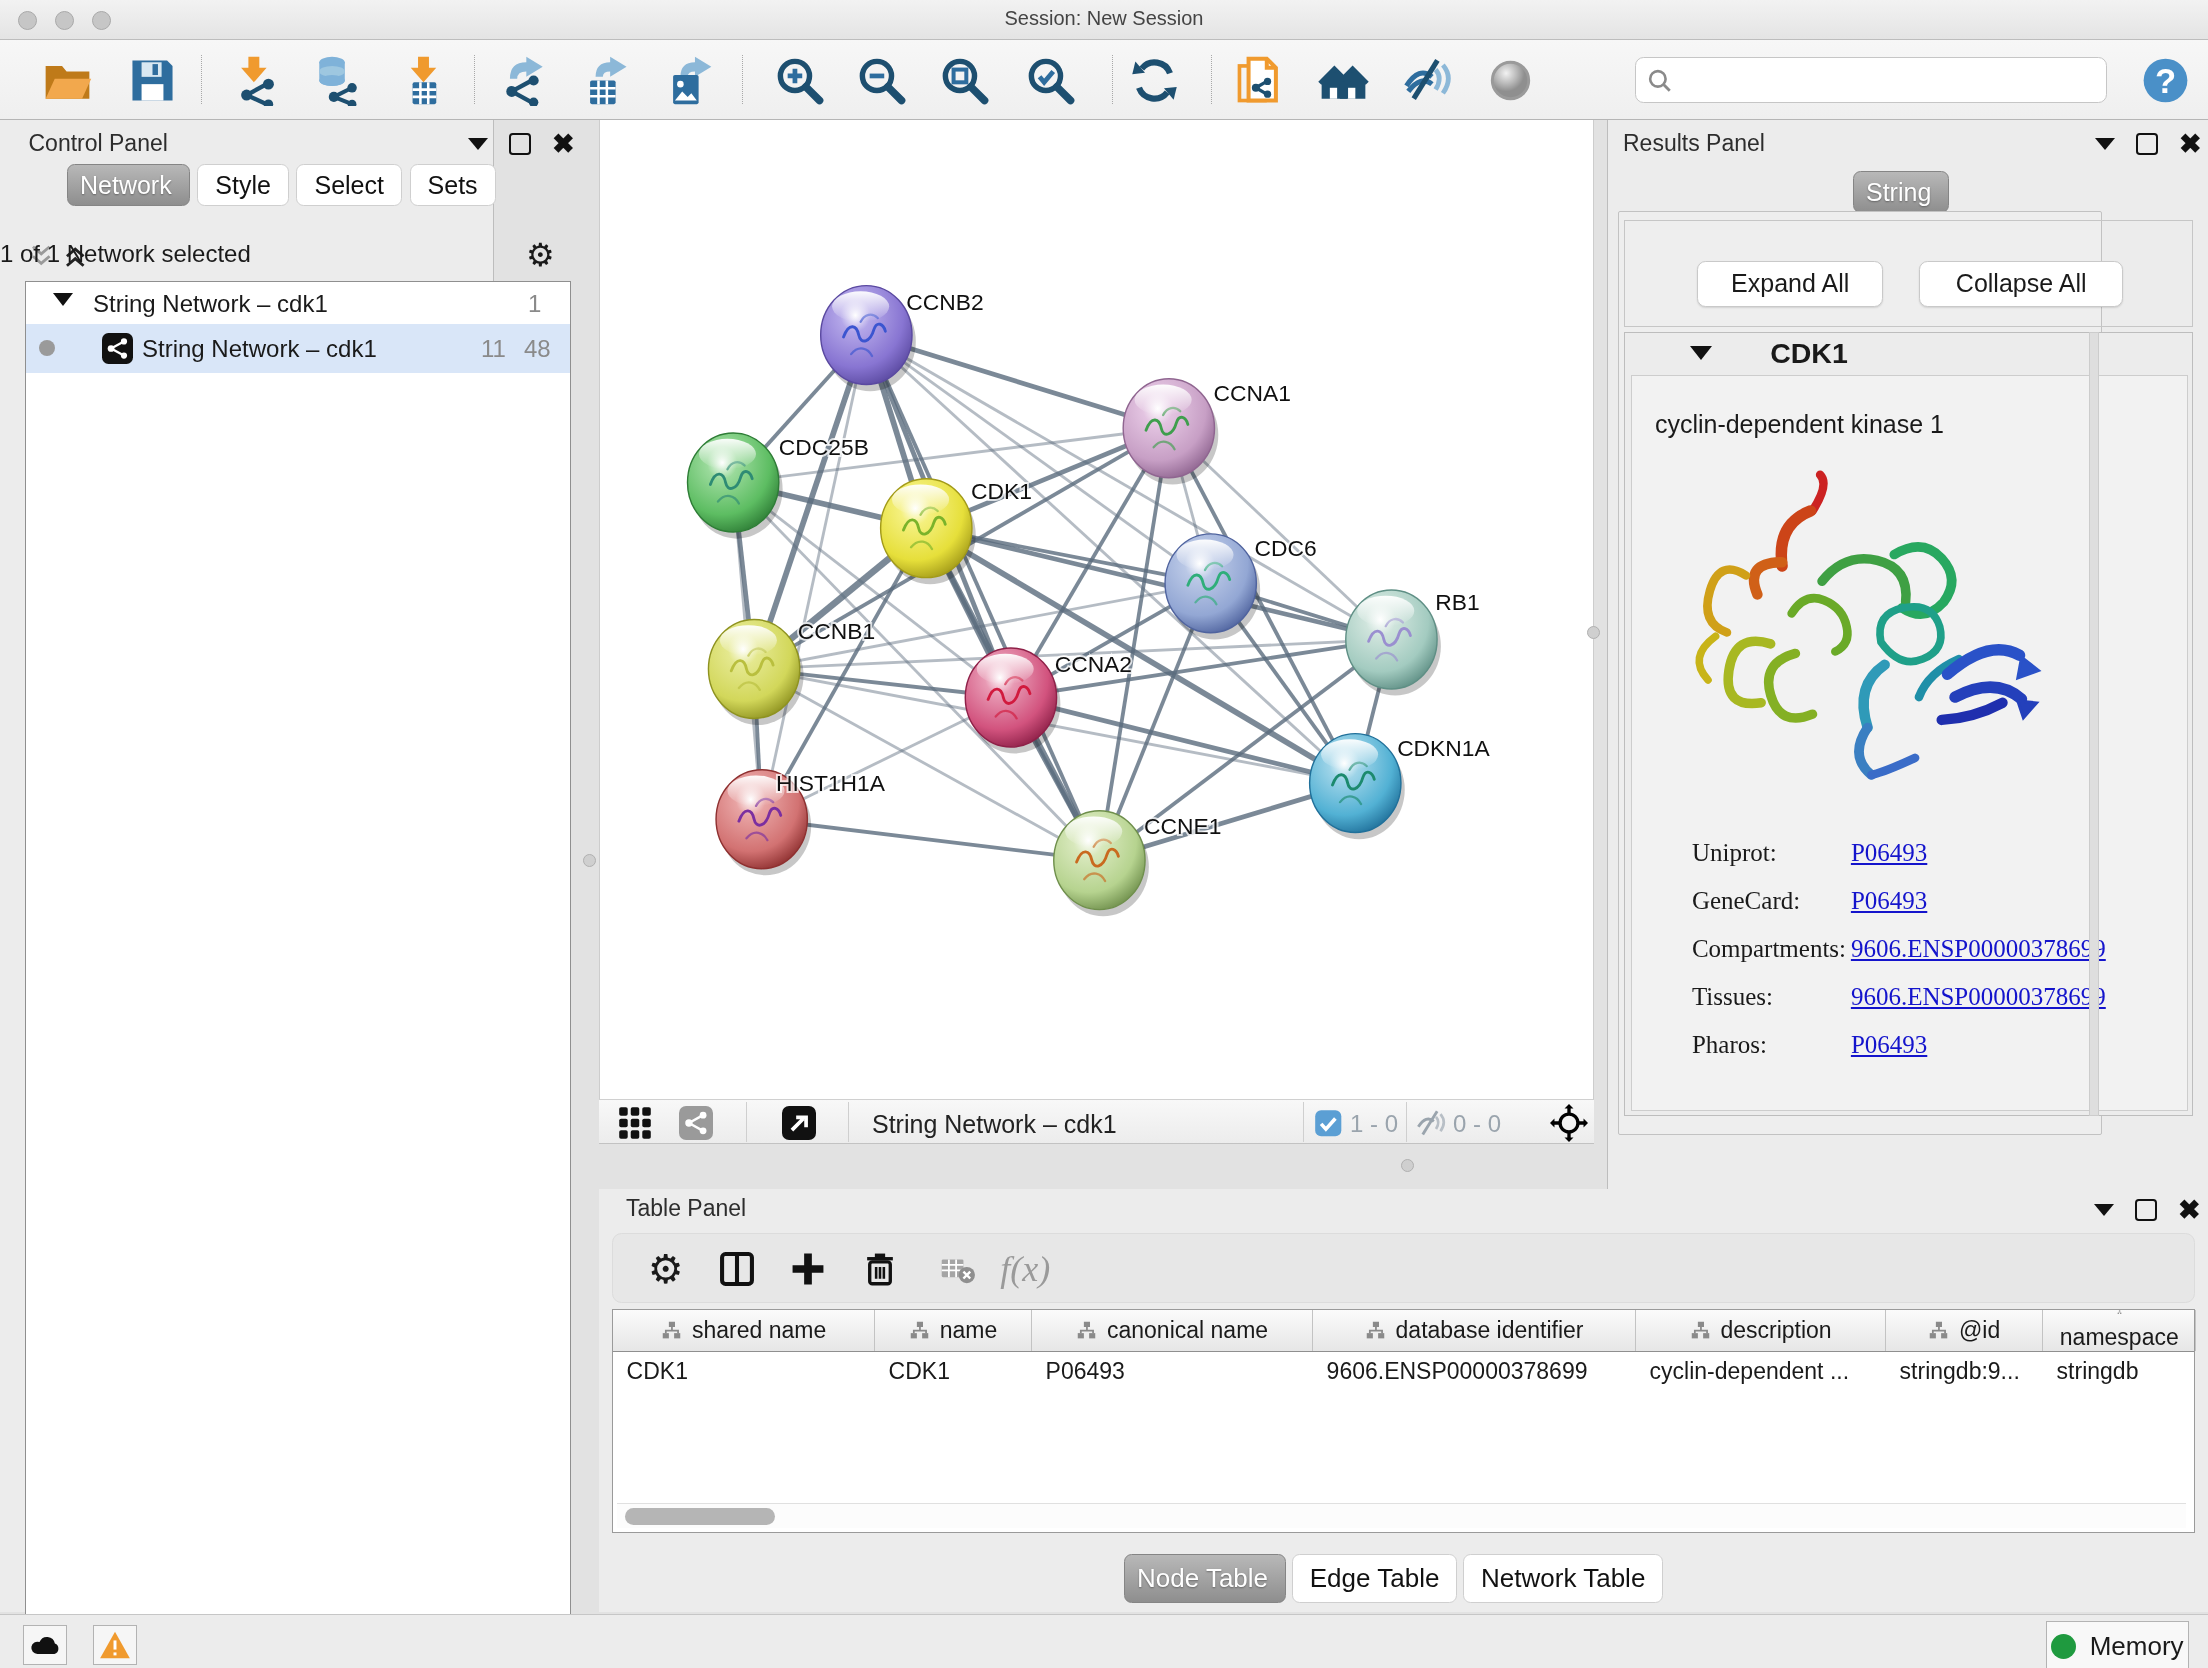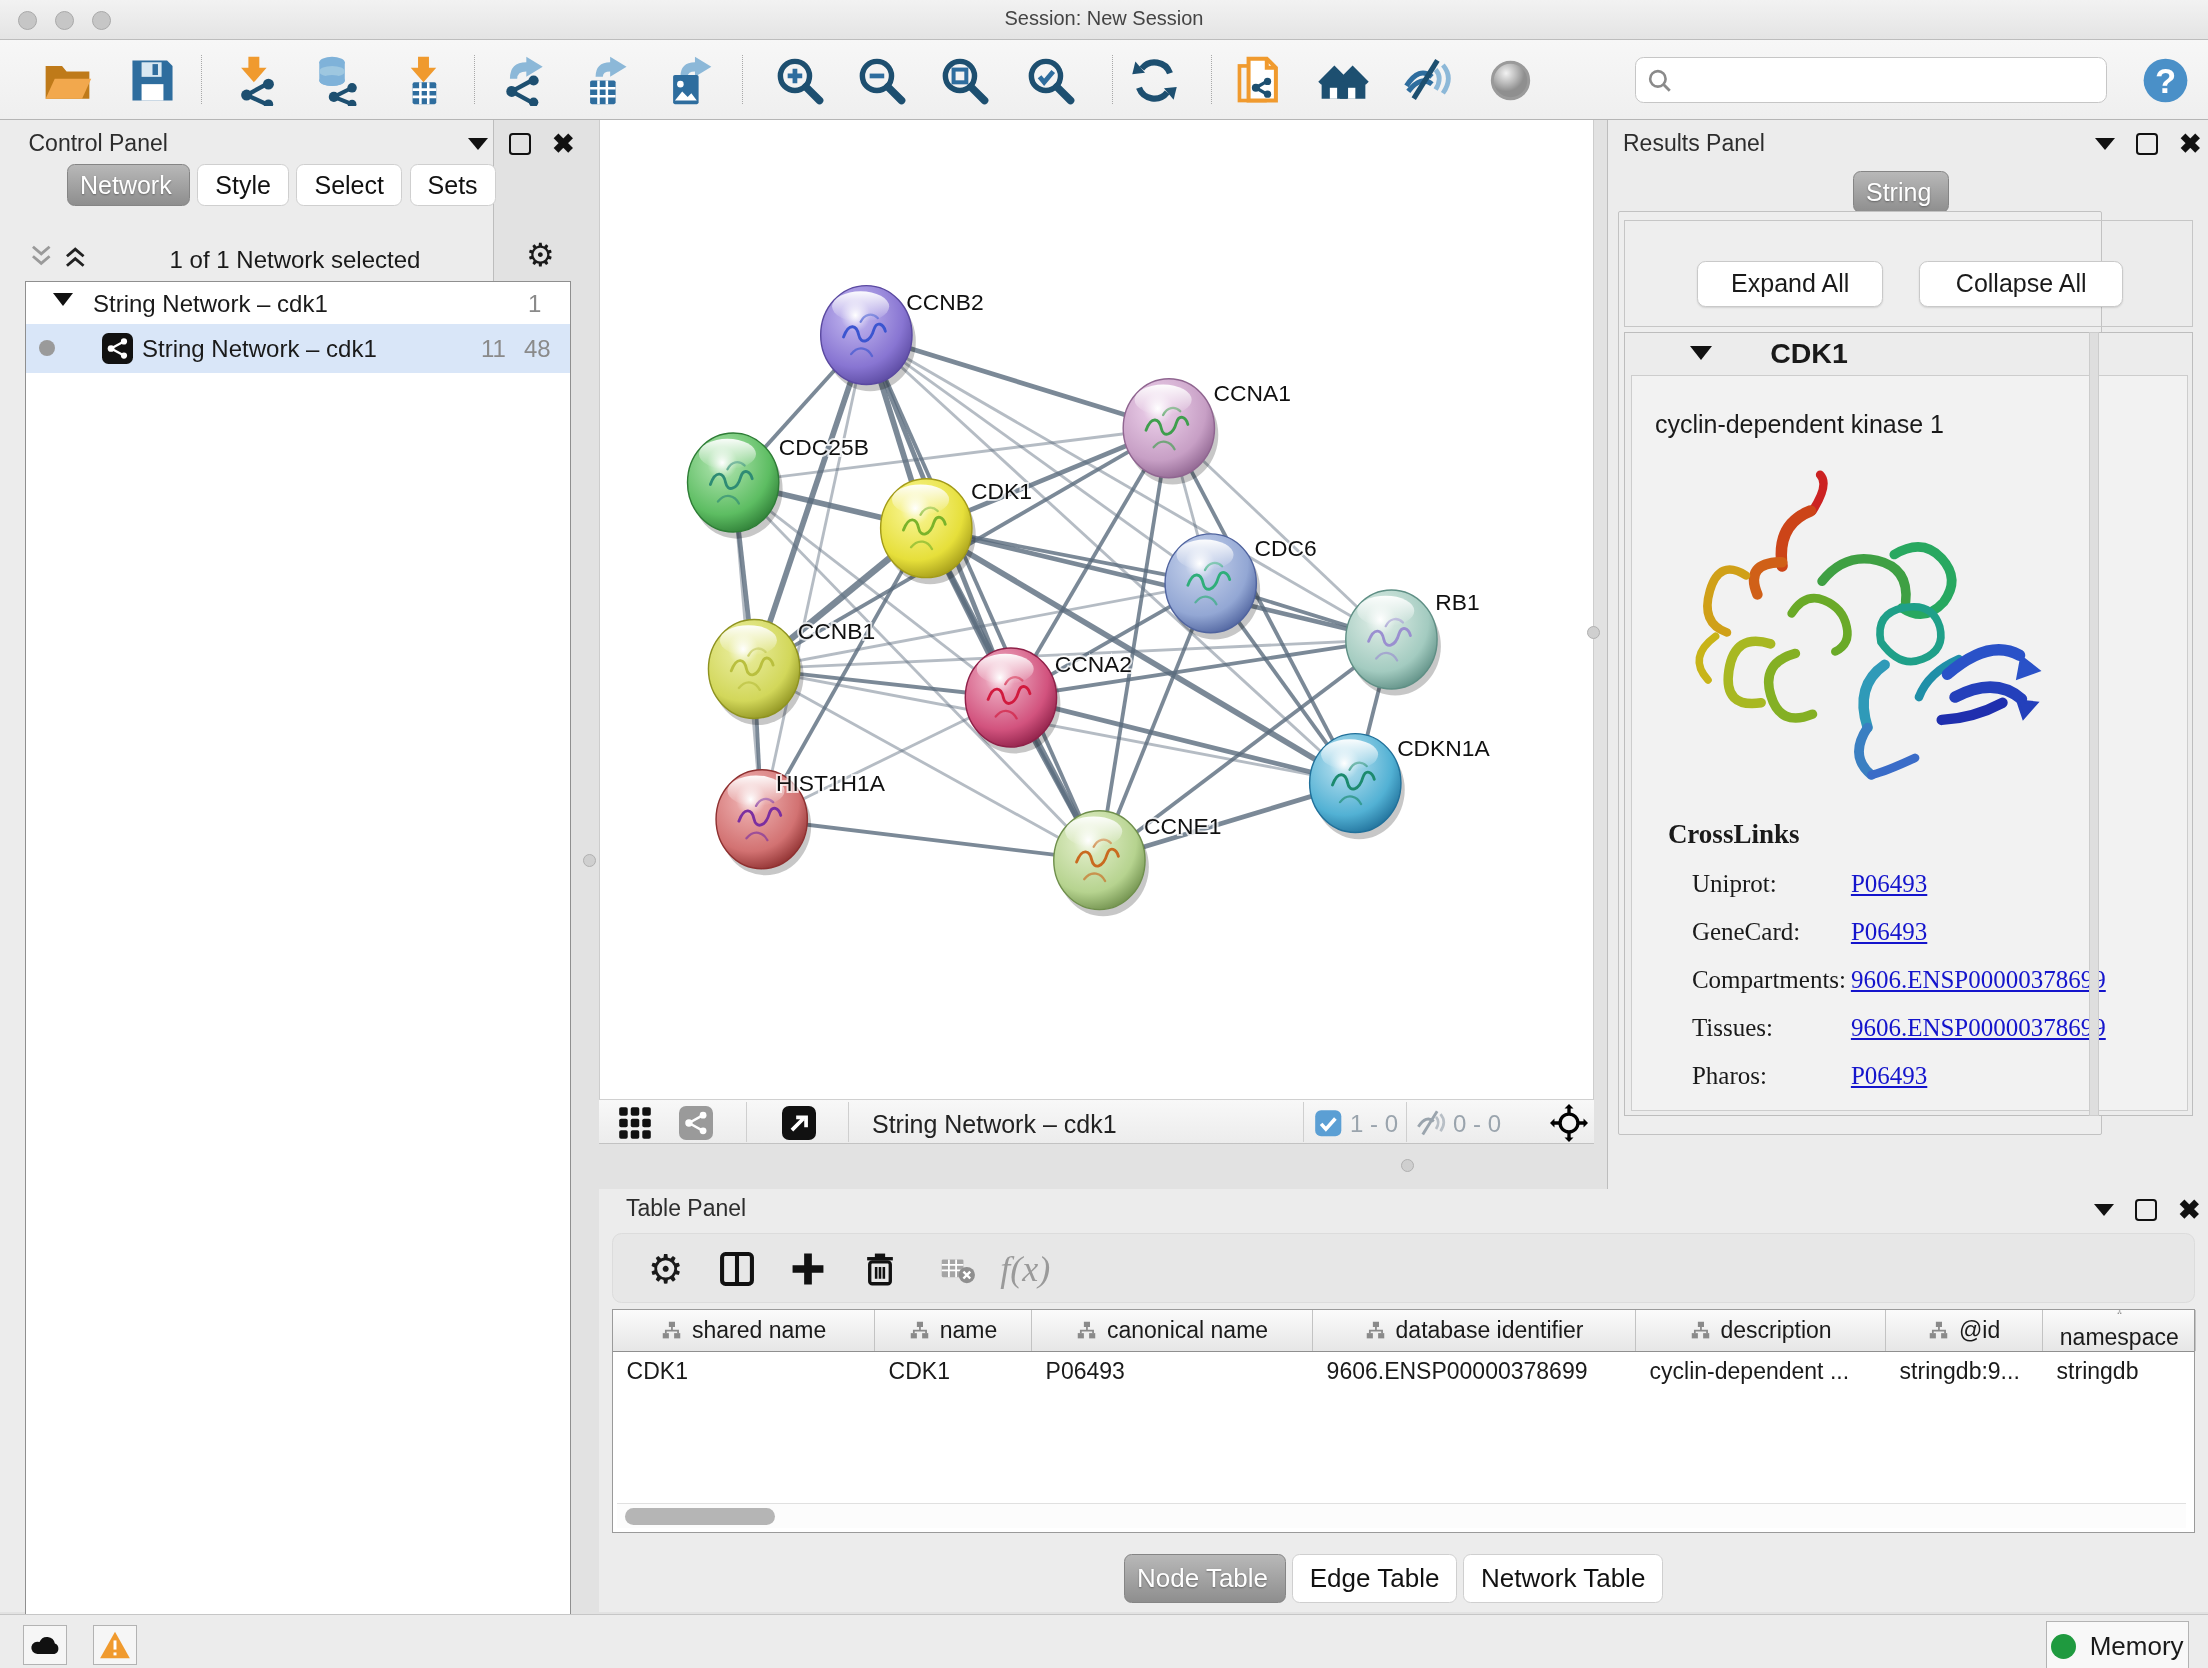--- a/index.html
+++ b/index.html
@@ -38,21 +38,21 @@
     display:flex; align-items:center; justify-content:center; font-size:25px;
     color:#111; padding:0 17px; }
   .tab.sel { background:linear-gradient(#b8b8b8,#8e8e8e); color:#fff; border:1px solid #858585;
     text-shadow:0 1px 1.9px rgba(0,0,0,.35);padding-left:12px; }
 
   
   #control-panel { position:absolute; left:0; top:120px; width:494px; height:1492px;
     background:#ececec; border-right:1px solid #bdbdbd; }
   #cp-tabs { position:absolute; left:67px; top:44px; display:flex; gap:7.6px; }
   #cp-status-row { position:absolute; left:0; top:114px; width:590px; height:42px; }
-  #cp-status { position:absolute; left:0; top:12px; width:590px; text-align:center; font-size:24px; }
+  #cp-status { position:absolute; left:0; top:6px; width:590px; font-size:24px; }
   #cp-listbox { position:absolute; left:25px; top:161px; width:546px; height:1420px;
     background:#fff; border:1.9px solid #8f8f8f; }
   .net-row { position:relative; width:100%; font-size:24px; }
   #net-row-root { height:42px; padding-top:7.6px; }
   #net-row-child { height:49px; background:#d9e6f8; padding-top:11.4px; }
   .row-count { position:absolute; color:#8a8a8a; }
 
   
   #network-area { position:absolute; left:599px; top:120px; width:995px; height:979px;
     background:#fff; border-left:1px solid #cdcdcd; border-right:1px solid #cdcdcd; }
@@ -666,21 +666,20 @@
             <path d="M258 322q-30 14-46 18" stroke="#3a6cc8" stroke-width="9"></path>
             <path d="M262 258q10-26 42-40" stroke="#1f8fa8" stroke-width="9"></path>
             <path d="M292 234q44-38 76-20" stroke="#2a52c8" stroke-width="12"></path>
             <path d="M300 258q42-22 70 2" stroke="#2440bb" stroke-width="12"></path>
             <path d="M286 282q34-2 64-18" stroke="#1f2fae" stroke-width="11"></path>
             <path d="M370 216l18 14-22 8z" stroke="#2a52c8" stroke-width="3" fill="#2a52c8"></path>
             <path d="M366 262l20 2-14 16z" stroke="#2440bb" stroke-width="3" fill="#2440bb"></path>
           </g>
         </svg>
         <div id="crosslinks">
-          <div id="crosslinks-title">CrossLinks</div>
           <div class="cl-row">
               <span class="cl-label">Uniprot:</span>
               <span class="cl-link">P06493</span>
             </div>
           <div class="cl-row">
               <span class="cl-label">GeneCard:</span>
               <span class="cl-link">P06493</span>
             </div>
           <div class="cl-row">
               <span class="cl-label">Compartments:</span>

